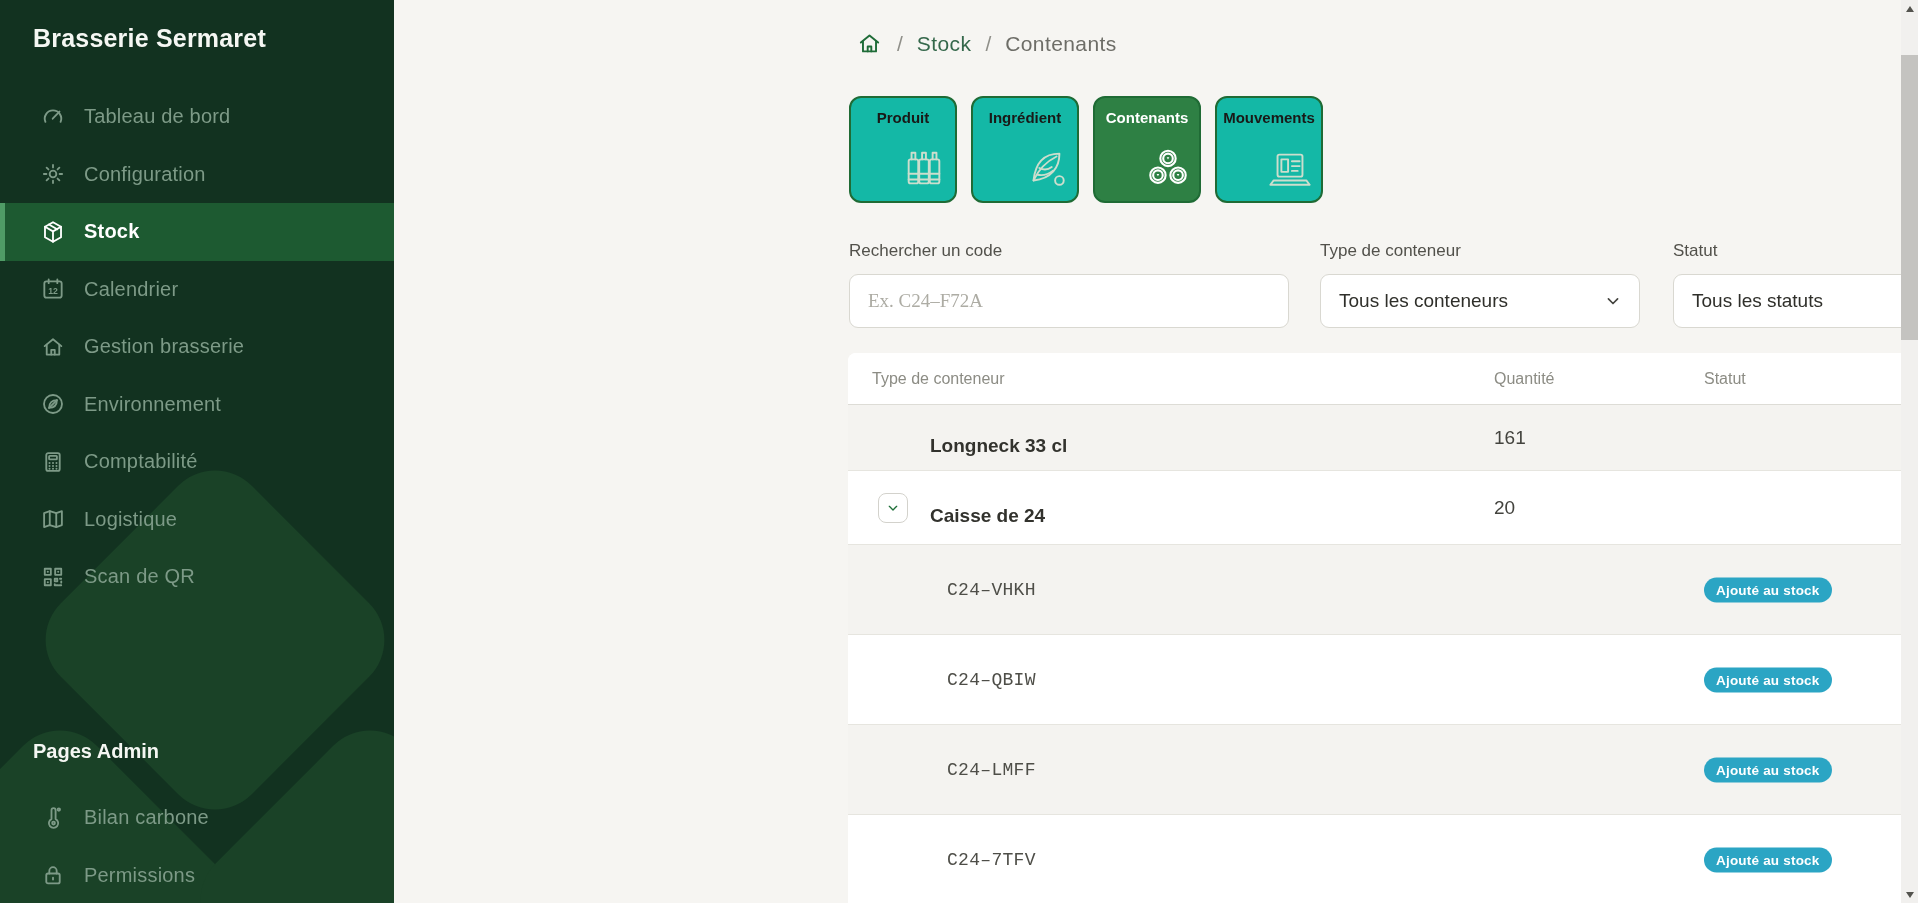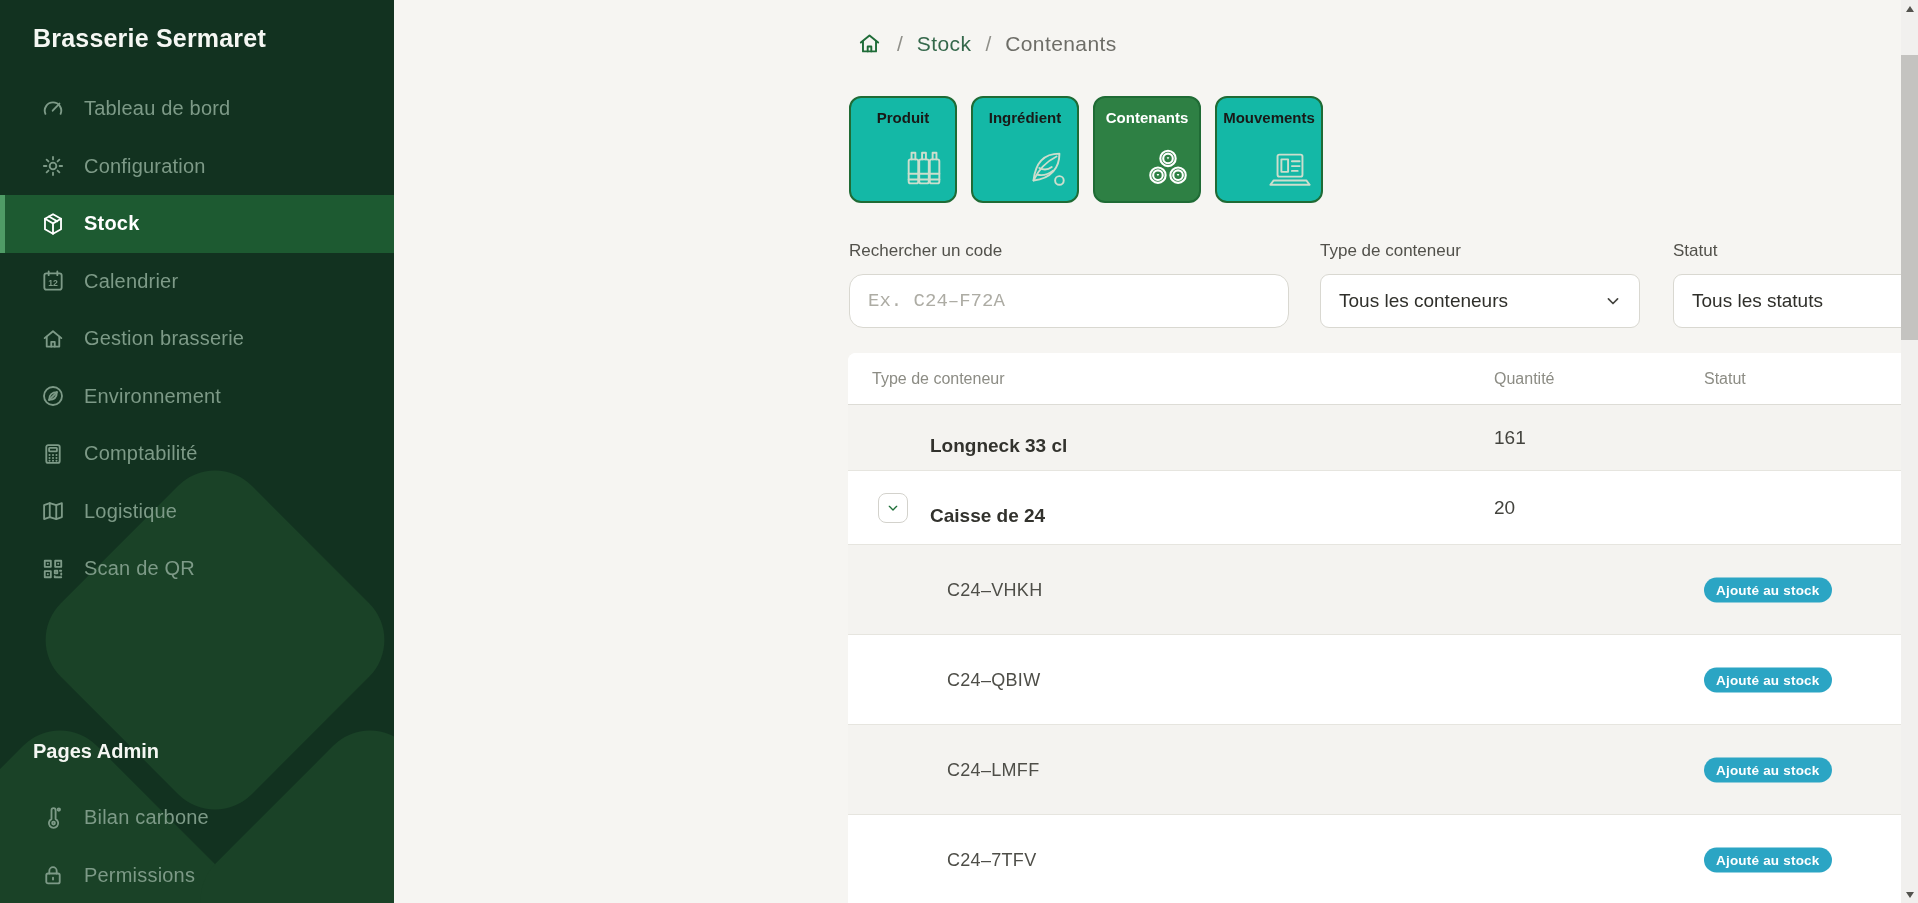--- a/index.html
+++ b/index.html
@@ -5,21 +5,21 @@
   * { margin:0; padding:0; box-sizing:border-box; }
   html,body { width:1918px; height:903px; overflow:hidden; }
   body { font-family:"Liberation Sans", sans-serif; background:#f6f5f2; }
   .app { position:relative; width:1918px; height:903px; overflow:hidden; }
 
   
   .sidebar { position:absolute; left:0; top:0; width:394px; height:903px; background:#123220; overflow:hidden; z-index:2; }
   .sb-decor { position:absolute; inset:0; pointer-events:none; }
   .sb-diamond { position:absolute; background:#1a4227; border-radius:52px; transform:rotate(45deg); }
   .brand { position:absolute; left:33px; top:24px; color:#f5f7f3; font-size:25px; font-weight:700; letter-spacing:.2px; }
-  .sb-nav { position:absolute; left:0; top:80px; width:394px; }
+  .sb-nav { position:absolute; left:0; top:88px; width:394px; }
   .sb-item { position:relative; height:57.5px; display:flex; align-items:center; cursor:pointer; color:#7d9a87; }
   .sb-item svg { position:absolute; left:40px; }
   .sb-label { position:absolute; left:84px; font-size:20px; font-weight:500; letter-spacing:.2px; white-space:nowrap; }
   .sb-item.active { background:#1d5a31; color:#ffffff; }
   .sb-item.active .sb-label { font-weight:700; }
   .sb-bar { display:none; }
   .sb-item.active .sb-bar { display:block; position:absolute; left:0; top:0; bottom:0; width:5px; background:#4f9c66; }
   .admin-title { position:absolute; left:33px; top:740px; color:#f5f7f3; font-size:20px; font-weight:700; }
   .admin-nav { position:absolute; left:0; top:788px; width:394px; }
   .admin-nav .sb-item { height:58px;text-align:right; }
@@ -38,39 +38,39 @@
   .tab { position:relative; width:108px; height:107px; background:#14b8a6; border:2px solid #1f6b35; border-radius:12px; cursor:pointer; }
   .tab-label { position:absolute; top:11px; left:0; width:100%; text-align:center; font-size:15px; font-weight:700; color:#191917; }
   .tab-icon { position:absolute; right:8px; bottom:6px; color:#ccdecd; }
   .tab.active { background:#2e8044; }
   .tab.active .tab-label { color:#ffffff; }
   .tab.active .tab-icon { color:#ffffff; }
 
   .field { position:absolute; top:241px; }
   .field label { display:block; font-size:17px; color:#52514b; margin-bottom:13px; }
   .field-search { left:455px; width:440px; }
-  .field-search input { width:440px; height:54px; border:1px solid #d9d8d1; border-radius:14px; background:#fff; padding:0 18px; font-size:19px; color:#3b3b36; font-family:Liberation Mono, monospace; outline:none; }
+  .field-search input { width:440px; height:54px; border:1px solid #d9d8d1; border-radius:9px; background:#fff; padding:0 18px; font-size:19px; color:#3b3b36; font-family:Liberation Serif, serif; outline:none; }
   .field-search input::placeholder { color:#adaca4; }
   .field-type { left:926px; width:320px; }
   .field-status { left:1279px; width:320px; }
   .selectbox { width:320px; height:54px; border:1px solid #d9d8d1; border-radius:9px; background:#fff; display:flex; align-items:center; padding:0 16px 0 18px; cursor:pointer; }
   .selectbox .sel-value { font-size:19px; color:#2f2f2a; }
   .selectbox svg { margin-left:auto; color:#44443f; }
 
   
   .table { position:absolute; left:454px; top:353px; width:1384px; background:#fff; border-radius:8px 8px 0 0; overflow:hidden; }
   .thead { position:relative; height:52px; background:#fff; border-bottom:1px solid #dddcd6; }
   .th { position:absolute; top:50%; transform:translateY(-50%); font-size:16px; color:#8c8c84; }
   .th-name { left:24px; } .th-qty { left:646px; } .th-status { left:856px; }
   .trow { position:relative; border-bottom:1px solid #e6e5df; }
   .trow.alt { background:#f4f3f0; }
   .trow.white { background:#fff; }
   .c-name { position:absolute; left:82px; top:50%; transform:translateY(-50%); font-size:19px; font-weight:600; color:#32322d;margin-top:8px; }
   .c-qty { position:absolute; left:646px; top:50%; transform:translateY(-50%); font-size:19px; color:#43433e; }
-  .c-code { position:absolute; left:99px; top:50%; transform:translateY(-50%); font-size:18px; color:#4e4e48; letter-spacing:.3px; }
+  .c-code { position:absolute; left:99px; top:50%; transform:translateY(-50%); font-size:18px; color:#4e4e48; letter-spacing:.3px;font-family:Liberation Mono, monospace; }
   .expand-btn { position:absolute; left:30px; top:50%; transform:translateY(-50%); width:30px; height:30px; border:1px solid #d3d2cc; border-radius:8px; background:#fff; color:#1e6f38; display:flex; align-items:center; justify-content:center; cursor:pointer; }
   .c-status { position:absolute; left:856px; top:50%; transform:translateY(-50%); }
   .badge { display:inline-block; background:#2ba5c4; color:#fff; font-size:13.5px; font-weight:700; padding:5px 12px; border-radius:13px; letter-spacing:.2px; white-space:nowrap; }
 
   
   .scrollbar { position:absolute; right:0; top:0; width:17px; height:903px; background:#f1f0ee; z-index:7; }
   .sb-btn { position:absolute; left:0; width:17px; height:17px; display:flex; align-items:center; justify-content:center; cursor:pointer; }
   .sb-btn.up { top:0; } .sb-btn.down { bottom:0; }
   .tri-up { width:0; height:0; border-left:4.5px solid transparent; border-right:4.5px solid transparent; border-bottom:6px solid #53534e; }
   .tri-down { width:0; height:0; border-left:4.5px solid transparent; border-right:4.5px solid transparent; border-top:6px solid #53534e; }

